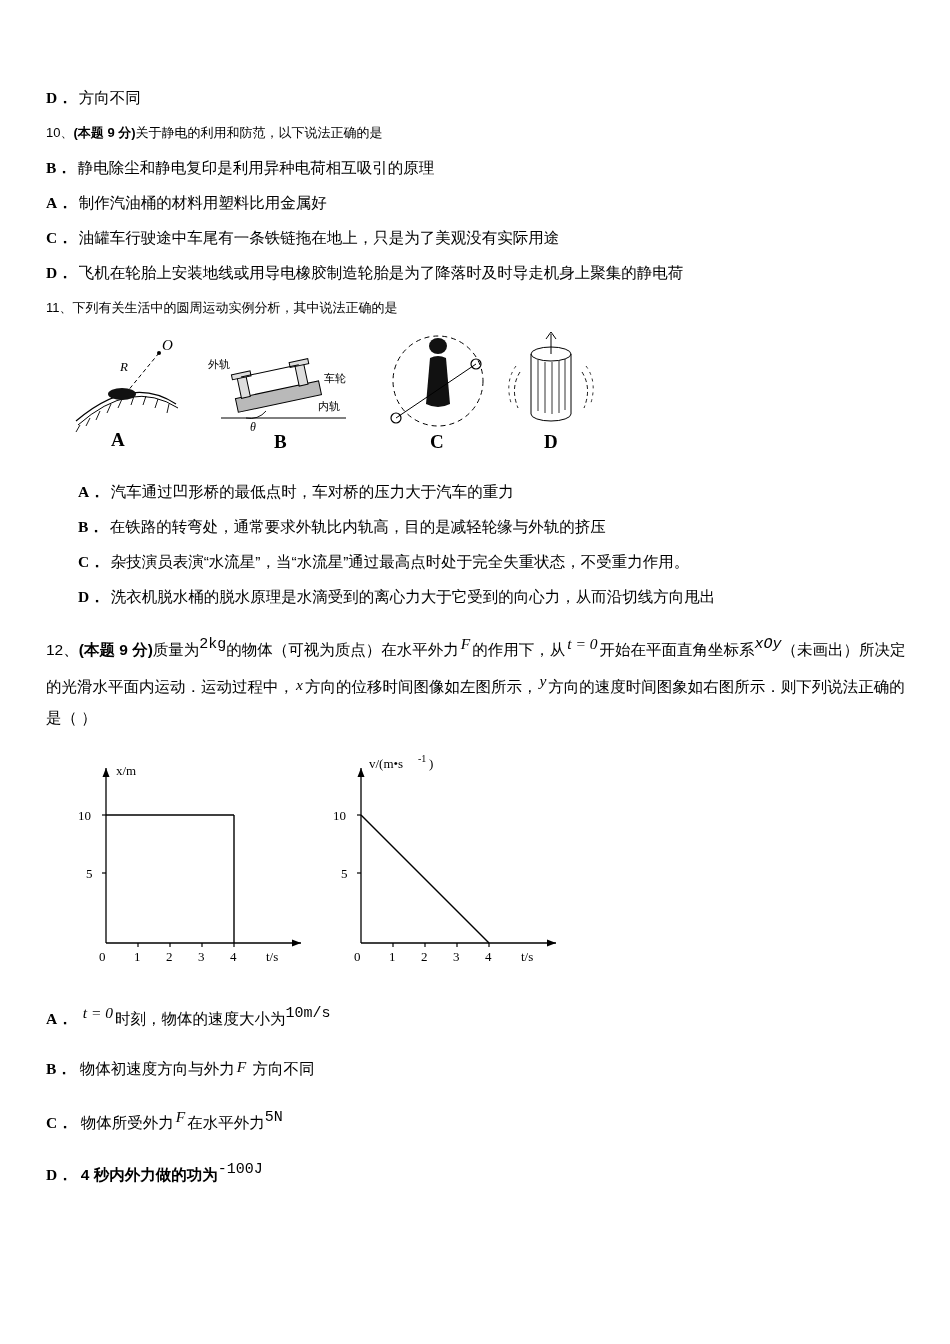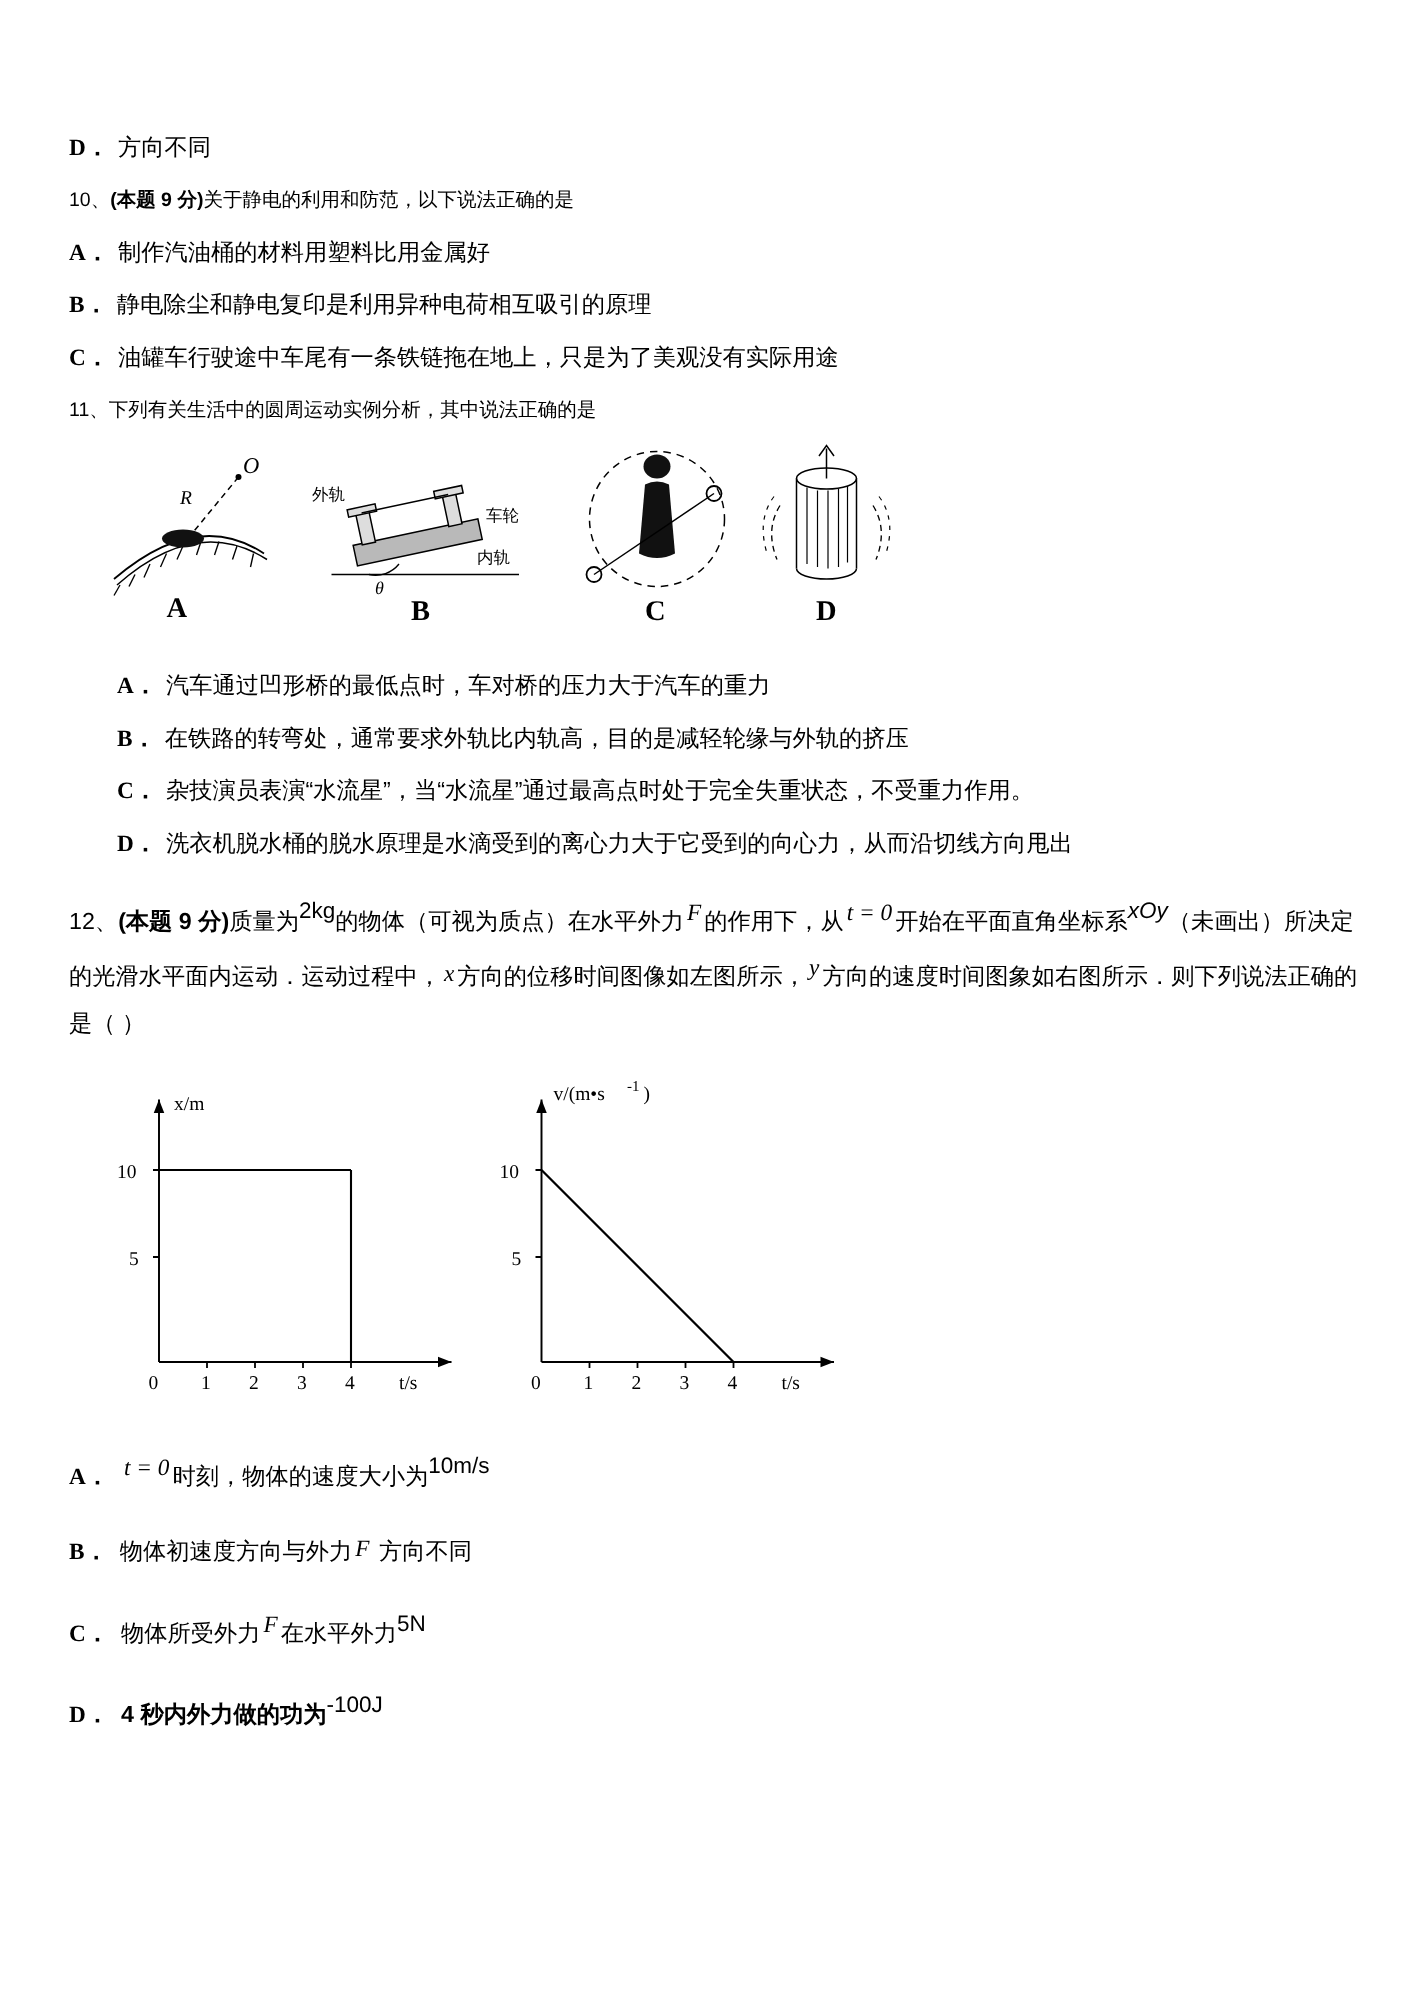--- a/index.html
+++ b/index.html
@@ -97,21 +97,21 @@
   .inline-math-up {
     font-family: "Liberation Serif", serif;
     font-size: 15.5px;
     vertical-align: 6px;
     padding: 0 2px;
     font-style: italic;
   }
   .raise {
     vertical-align: 7px;
     font-size: 15px;
-    font-family: Liberation Sans, sans-serif;
+    font-family: Liberation Mono, monospace;
   }
   .q12text {
     font-size: 15.5px;
     line-height: 2.0;
     font-family: "Liberation Sans", sans-serif;
     margin-bottom: 4px;
   }
   .ansrow {
     font-size: 15.5px;
     font-family: "Liberation Sans", sans-serif;
@@ -132,27 +132,30 @@
 
     <div class="opt">
       <span class="lbl">D．</span><span>方向不同</span>
     </div>
 
     <div class="line">
       <span class="qnum">10、</span><span class="bold">(本题 9 分)</span><span>关于静电的利用和防范，以下说法正确的是</span>
     </div>
 
     <div class="opt">
+      <span class="lbl">B．</span><span>静电除尘和静电复印是利用异种电荷相互吸引的原理</span>
+    </div>
+    <div class="opt">
       <span class="lbl">A．</span><span>制作汽油桶的材料用塑料比用金属好</span>
     </div>
     <div class="opt">
-      <span class="lbl">B．</span><span>静电除尘和静电复印是利用异种电荷相互吸引的原理</span>
-    </div>
-    <div class="opt">
       <span class="lbl">C．</span><span>油罐车行驶途中车尾有一条铁链拖在地上，只是为了美观没有实际用途</span>
+    </div>
+    <div class="opt">
+      <span class="lbl">D．</span><span>飞机在轮胎上安装地线或用导电橡胶制造轮胎是为了降落时及时导走机身上聚集的静电荷</span>
     </div>
 
     <div class="line" style="margin-bottom:6px;">
       <span class="qnum">11、</span><span>下列有关生活中的圆周运动实例分析，其中说法正确的是</span>
     </div>
 
     <div class="fig11">
 
       <div class="figA">
         <svg width="150" height="125" viewBox="0 0 150 125">

